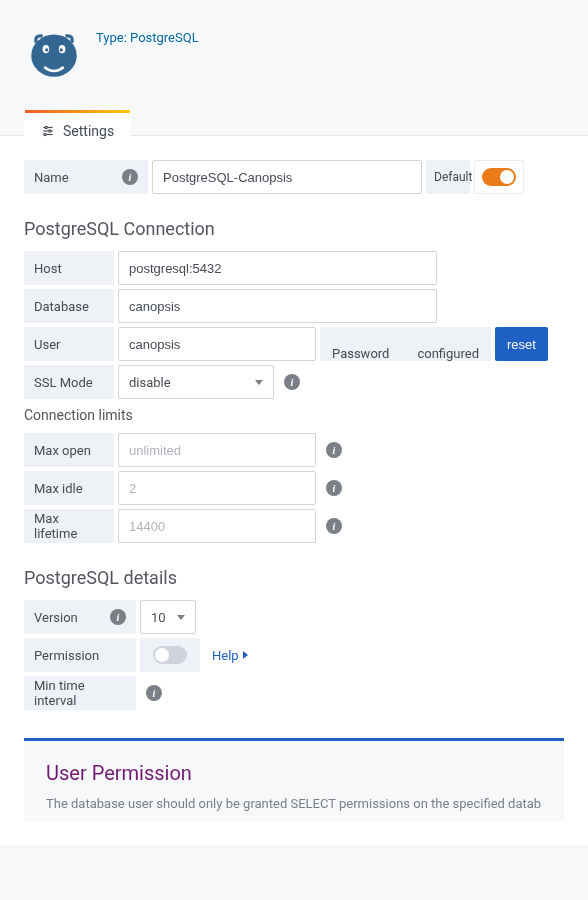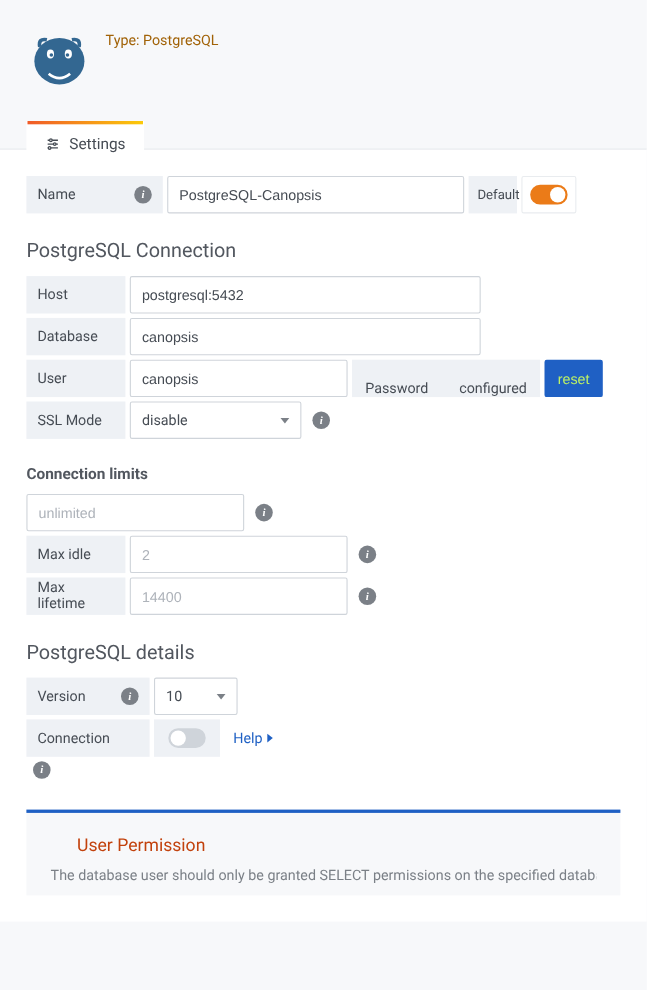--- a/index.html
+++ b/index.html
@@ -24,21 +24,21 @@
   font-size: 26px;
   color: #464c54;
   line-height: 1.2;
 }
 .breadcrumb a {
   color: #1f60c4;
   text-decoration: underline;
 }
 .type-sub {
   font-size: 13px;
-  color: #a16207;
+  color: #0369a1;
   margin-top: 2px;
 }
 .tabs {
   display: flex;
   padding-left: 24px;
 }
 .tab {
   background: #fff;
   border: 1px solid #e4e7eb;
   border-bottom: none;
@@ -126,56 +126,56 @@
 .toggle.off .toggle-knob { left: 2px; }
 .section-title {
   font-size: 18px;
   color: #52575f;
   margin: 24px 0 12px 0;
   font-weight: 400;
 }
 .section-subtitle {
   font-size: 14px;
   color: #52575f;
-  margin: 24px 0 10px 0;
-  font-weight: 700;
+  margin: 8px 0 10px 0;
+  font-weight: 400;
 }
 .pw-status {
   background: #eef1f5;
   height: 34px;
   display: flex;
   align-items: flex-end;
   padding: 0 12px;
   font-size: 13px;
   gap: 28px;
 }
 .reset-btn {
   background: #1f60c4;
-  color: #bef264;
+  color: #ffffff;
   border: none;
   height: 34px;
   padding: 0 12px;
   font-size: 13px;
   cursor: pointer;
   border-radius: 2px;
 }
 .select {
   border: 1px solid #cfd4da;
   border-radius: 2px;
   height: 34px;
   padding: 0 10px;
   display: flex;
   align-items: center;
   justify-content: space-between;
   font-size: 13px;
   background: #fff;
   cursor: pointer;
 }
 .select.w-176 { width: 156px; }
-.select.w-60 { width: 76px; }
+.select.w-60 { width: 56px; }
 .info-icon {
   width: 16px;
   height: 16px;
   border-radius: 50%;
   background: #7b8087;
   color: #fff;
   font-size: 10px;
   font-weight: bold;
   display: inline-flex;
   align-items: center;
@@ -211,24 +211,23 @@
   border-bottom: 4px solid transparent;
   border-left: 5px solid #1f60c4;
 }
 .perm-box {
   border-top: 3px solid #1f60c4;
   background: #f7f8fa;
   margin-top: 28px;
   padding: 20px 22px 8px 22px;
 }
 .perm-title {
-  font-size: 16px;
-  color: #c2410c;
+  font-size: 20px;
+  color: #701a75;
   font-weight: 400;
-  margin-left: 24px;
 }
 .perm-text {
   font-size: 13px;
   color: #7b8087;
   margin-top: 10px;
   line-height: 1.4;
   white-space: nowrap;
   overflow: hidden;
 }
 .timescale-box {
@@ -325,20 +324,21 @@
       <span class="caret"></span>
     </div>
     <div class="info-trail">
         <span class="info-icon">i</span>
       </div>
   </div>
 
   <div class="section-subtitle">Connection limits</div>
 
   <div class="form-row">
+    <div class="form-label w-90">Max open</div>
     <input class="form-input w-86" placeholder="unlimited" style="">
     <div class="info-trail">
         <span class="info-icon">i</span>
       </div>
   </div>
 
   <div class="form-row">
     <div class="form-label w-90">Max idle</div>
     <input class="form-input w-86" placeholder="2" style="">
     <div class="info-trail">
@@ -361,33 +361,34 @@
       <span>Version</span>
       <span class="info-icon">i</span>
     </div>
     <div class="select w-60">
       <span>10</span>
       <span class="caret"></span>
     </div>
   </div>
 
   <div class="form-row">
-    <div class="form-label w-120">Connection</div>
+    <div class="form-label w-120">Permission</div>
     <div class="timescale-box">
       <div class="toggle off">
           <div class="toggle-knob"></div>
         </div>
     </div>
     <div class="help-link">
       <span>Help</span>
       <span class="help-caret"></span>
     </div>
   </div>
 
   <div class="form-row">
+    <div class="form-label w-120">Min time interval</div>
     <div class="info-trail">
         <span class="info-icon">i</span>
       </div>
   </div>
 
   <div class="perm-box">
     <div class="perm-title">User Permission</div>
     <div class="perm-text">The database user should only be granted SELECT permissions on the specified database</div>
   </div>
 

